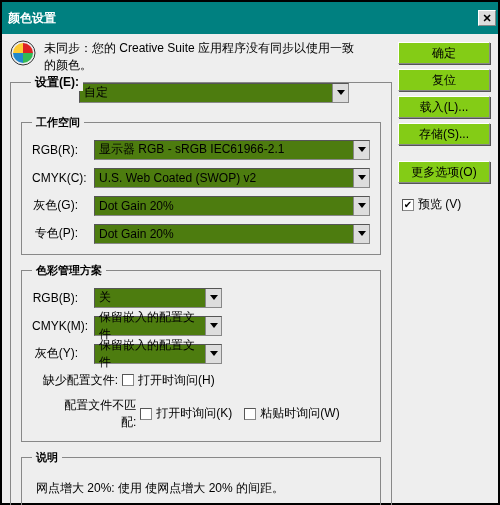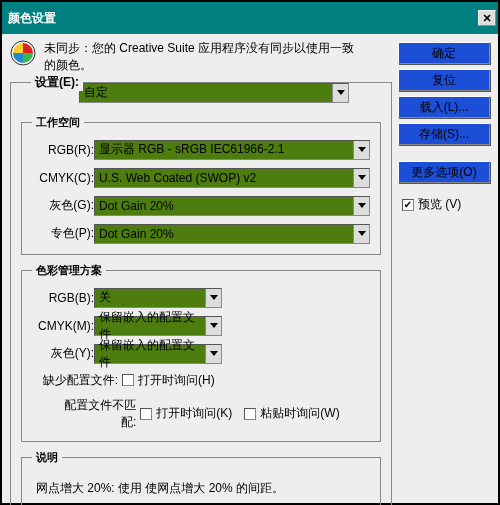--- a/index.html
+++ b/index.html
@@ -54,21 +54,21 @@
   }
   .sidebar {
     width: 92px;
     display: flex;
     flex-direction: column;
     gap: 5px;
     padding-top: 2px;
   }
   .btn {
     height: 22px;
-    background: #1d4ed8;
+    background: #84cc16;
     border: 1px solid #888;
     border-top-color: #fff;
     border-left-color: #fff;
     box-shadow: 1px 1px 0 #555;
     font-size: 12px;
     display: flex;
     align-items: center;
     justify-content: center;
     cursor: pointer;
   }
@@ -92,21 +92,21 @@
   }
   .row {
     display: flex;
     align-items: center;
     margin-bottom: 8px;
   }
   .row:last-child { margin-bottom: 2px; justify-content: center; }
   .label {
     width: 62px;
     text-align: right;
-    padding-right: 0;
+    padding-right: 16px;
   }
   .label-wide {
     width: 90px;
     text-align: right;
     padding-right: 4px;
   }
   .select {
     flex: 1;
     height: 20px;
     border: 1px solid #888;

